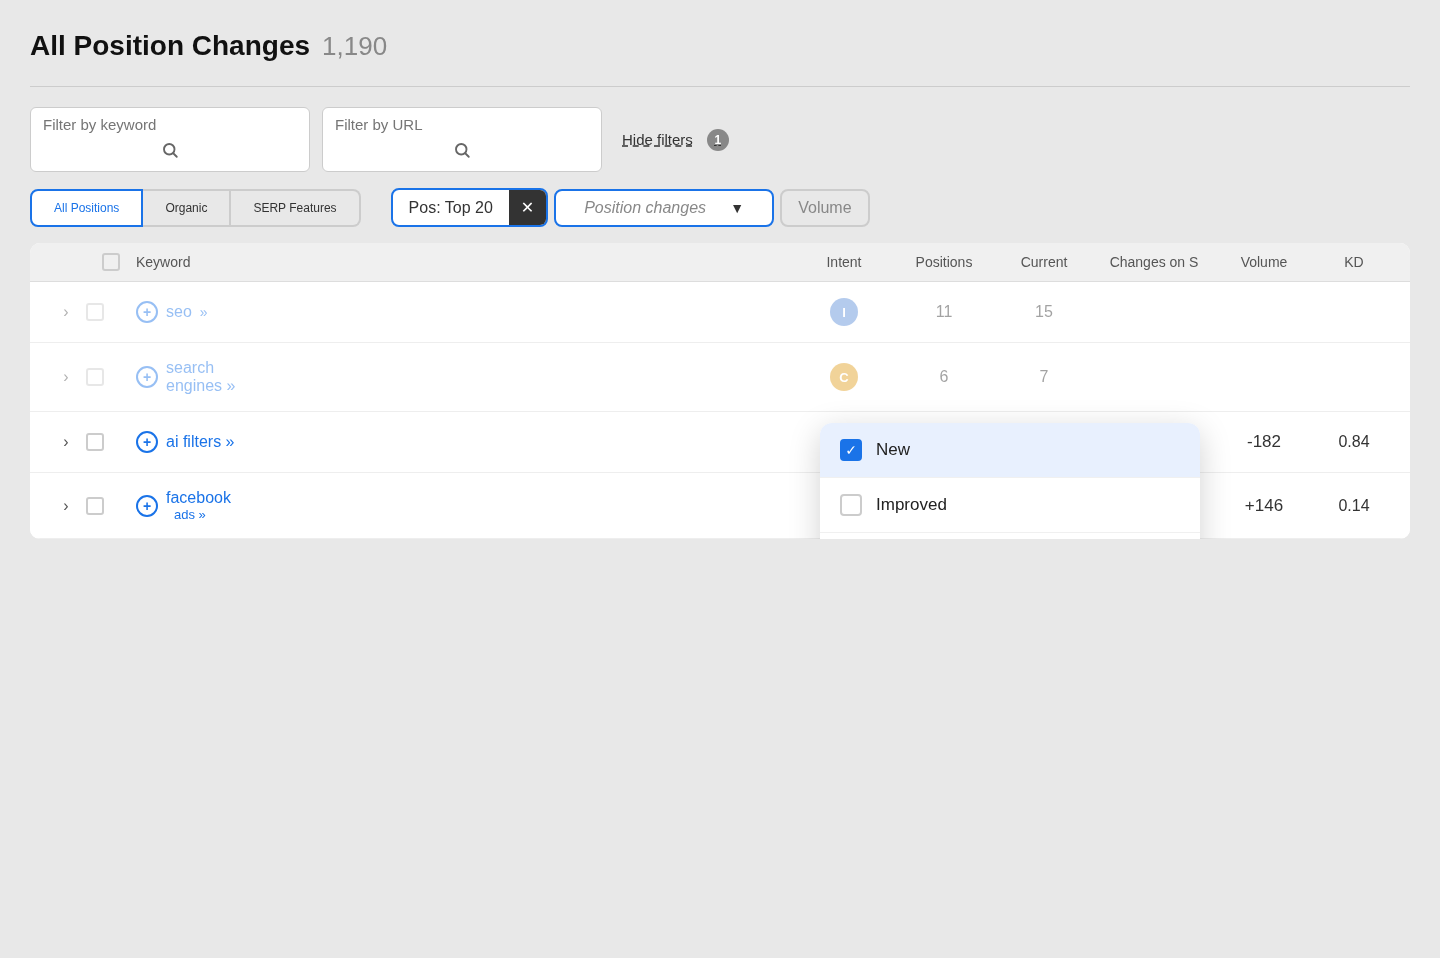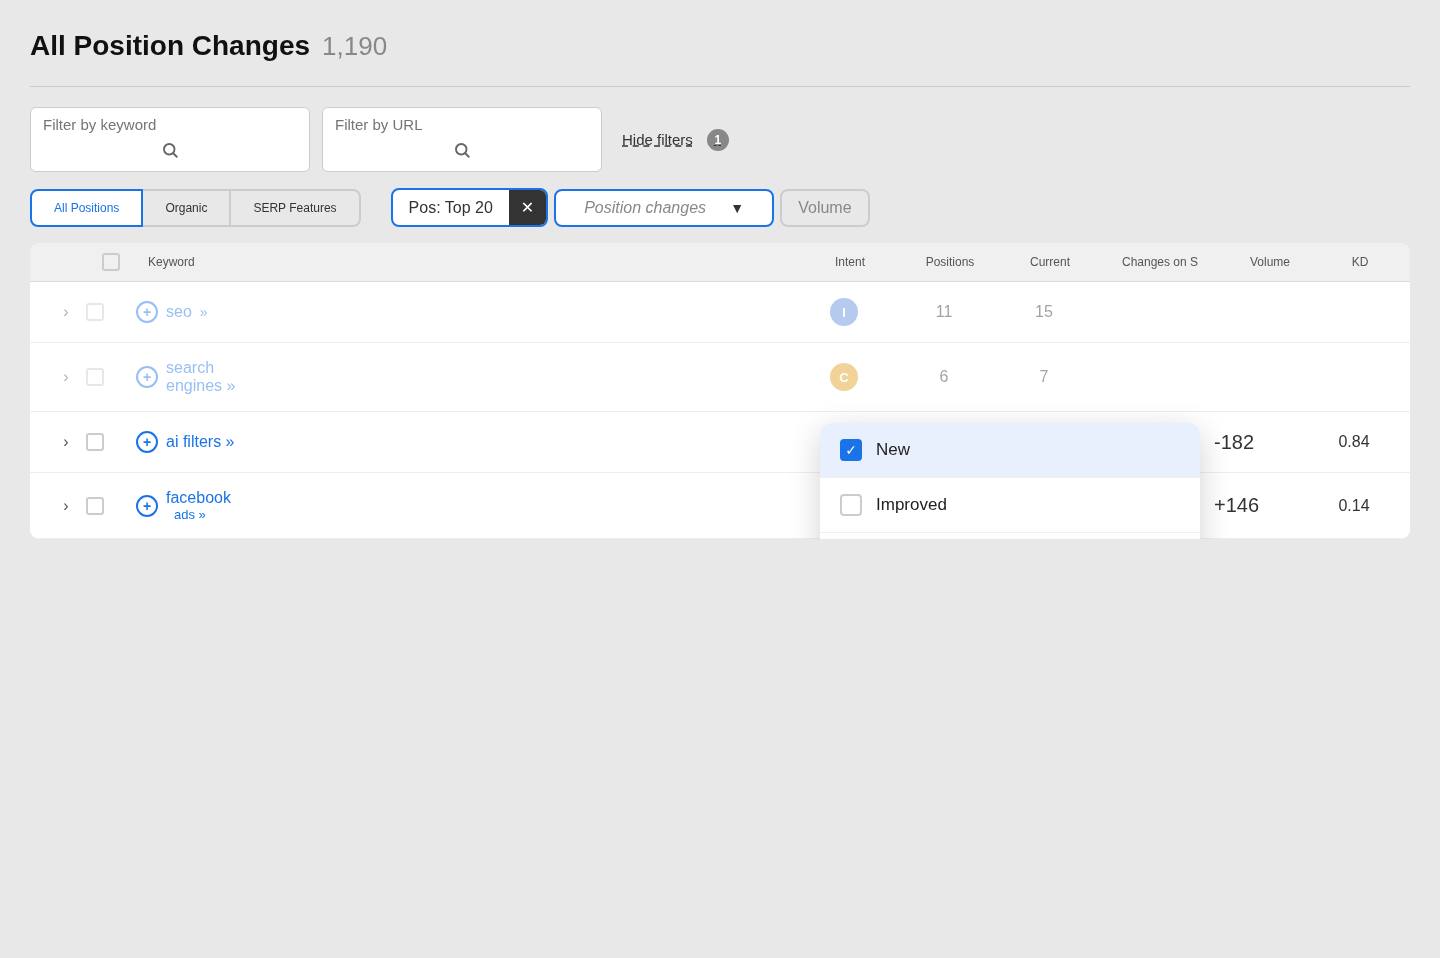--- a/index.html
+++ b/index.html
@@ -187,25 +187,24 @@
     }
     .table-header {
       display: grid;
       grid-template-columns: 40px 50px 1fr 100px 100px 100px 120px 100px 80px;
       background: #f0f0f0;
       padding: 10px 16px;
       align-items: center;
       border-bottom: 1px solid #ddd;
     }
     .th {
-      font-size: 12px;
+      font-size: 14px;
       color: #555;
       font-weight: 500;
       text-align: center;
-      margin-left: 12px;
     }
     .th.left { text-align: left; }
     .table-row-wrapper {
       border-bottom: 1px solid #eee;
     }
     .table-row {
       display: grid;
       grid-template-columns: 40px 50px 1fr 100px 100px 100px 120px 100px 80px;
       padding: 16px 16px;
       align-items: center;
@@ -282,22 +281,22 @@
       font-size: 16px;
       color: #333;
     }
     .td-change {
       text-align: center;
       font-size: 16px;
     }
     .change-down { color: #d32f2f; }
     .change-up { color: #2e7d32; }
     .td-volume {
-      text-align: left;
-      font-size: 20px;
+      text-align: center;
+      font-size: 17px;
       color: #333;
     }
     .td-kd {
       text-align: center;
       font-size: 16px;
       color: #333;
     }
     
     .dropdown-overlay {
       position: absolute;

